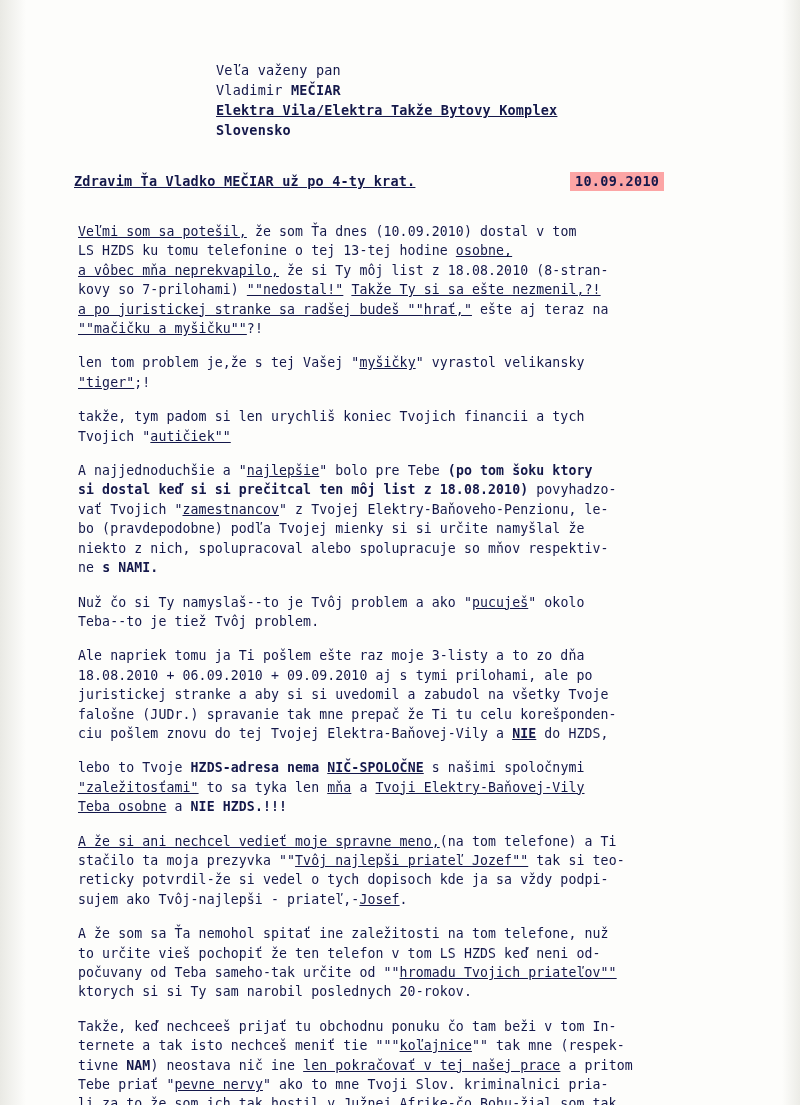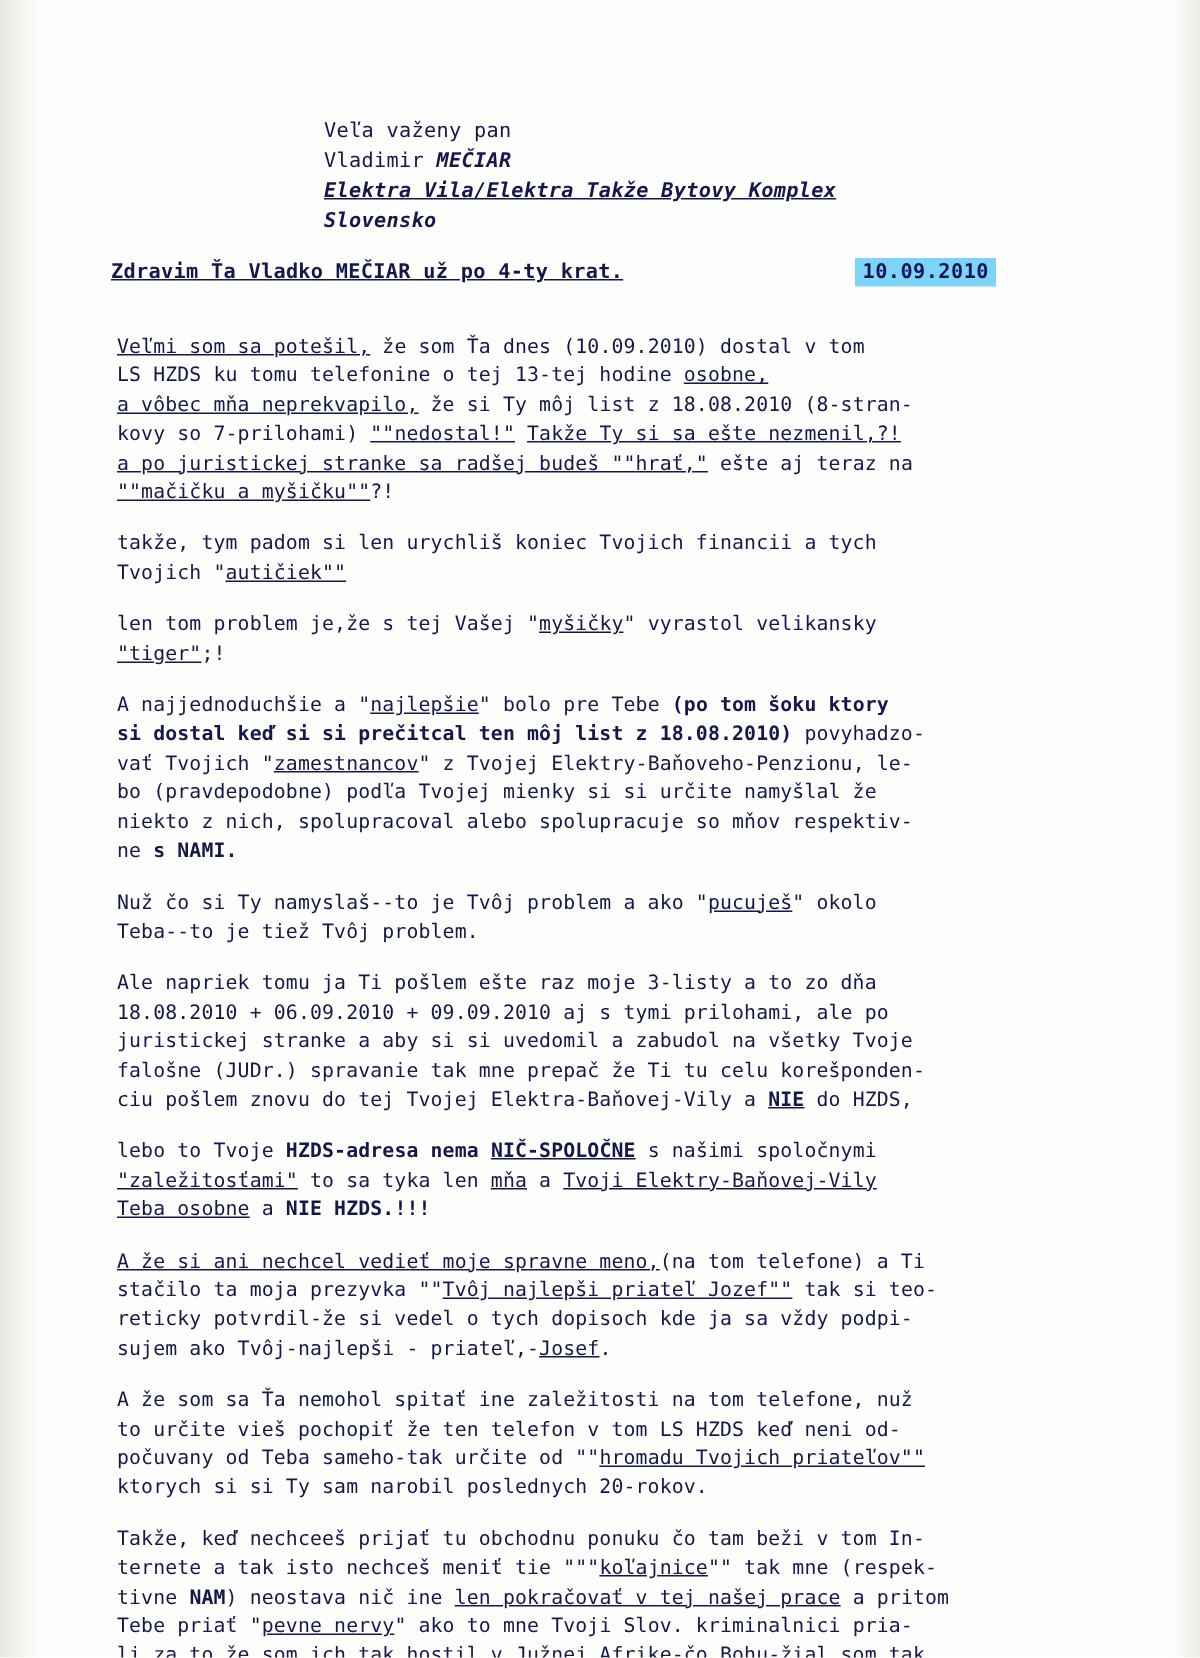--- a/index.html
+++ b/index.html
@@ -39,43 +39,42 @@
     pointer-events: none;
   }
 
   .addr {
     position: absolute;
     left: 216px;
     top: 60px;
     font-size: 13.5px;
     line-height: 20px;
     letter-spacing: 0.2px;
-    margin-top: 17px;
   }
-  .addr .b { font-weight: bold; font-style: italic; }
+  .addr .b { font-weight: bold; }
   .addr .u { text-decoration: underline; }
 
   .greet {
     position: absolute;
     left: 74px;
     top: 173px;
     font-size: 13.5px;
     font-weight: bold;
     text-decoration: underline;
     letter-spacing: 0.2px;
   }
 
   .date {
     position: absolute;
     left: 570px;
     top: 172px;
     font-size: 13.5px;
     font-weight: bold;
     letter-spacing: 0.3px;
-    background: #7dd3fc;
+    background: #fca5a5;
     padding: 1px 5px 2px 5px;
   }
 
   .body {
     position: absolute;
     left: 74px;
     top: 222px;
     width: 668px;
     font-size: 13.2px;
     line-height: 19.4px;
@@ -103,24 +102,24 @@
   <div class="greet">Zdravim Ťa Vladko MEČIAR už po 4-ty  krat.</div>
   <div class="date">10.09.2010</div>
 
   <div class="body">
     <p class="para"><u>Veľmi som sa potešil,</u> že som Ťa dnes (10.09.2010) dostal v tom
 LS HZDS ku tomu telefonine o tej 13-tej hodine <u>osobne,</u>
 <u>a vôbec mňa neprekvapilo,</u> že si Ty môj list z 18.08.2010 (8-stran-
 kovy so 7-prilohami) <u>""nedostal!"</u> <u>Takže Ty si sa ešte nezmenil,?!</u><u>
 a po juristickej stranke sa radšej budeš ""</u><u>hrať,"</u> ešte aj teraz na
 <u>""mačičku a myšičku""</u>?!</p>
+    <p class="para">len tom problem je,že s tej Vašej "<u>myšičky</u>" vyrastol velikansky
+<u>"tiger"</u>;!</p>
     <p class="para">takže, tym padom si len urychliš koniec Tvojich financii a tych
 Tvojich "<u>autičiek""</u></p>
-    <p class="para">len tom problem je,že s tej Vašej "<u>myšičky</u>" vyrastol velikansky
-<u>"tiger"</u>;!</p>
     <p class="para">A najjednoduchšie a "<u>najlepšie</u>" bolo pre Tebe <b>(po tom šoku ktory</b>
 <b>si dostal keď si si prečitcal ten môj list z 18.08.2010)</b> povyhadzo-
 vať Tvojich "<u>zamestnancov</u>" z Tvojej Elektry-Baňoveho-Penzionu, le-
 bo (pravdepodobne) podľa Tvojej mienky si si určite namyšlal že
 niekto z nich, spolupracoval alebo spolupracuje so mňov respektiv-
 ne <b>s NAMI.</b></p>
     <p class="para">Nuž čo si Ty namyslaš--to je Tvôj problem a ako "<u>pucuješ</u>" okolo
 Teba--to je tiež Tvôj problem.</p>
     <p class="para">Ale napriek tomu ja Ti pošlem ešte raz moje 3-listy a to zo dňa
 18.08.2010 + 06.09.2010 + 09.09.2010 aj s tymi prilohami, ale po

